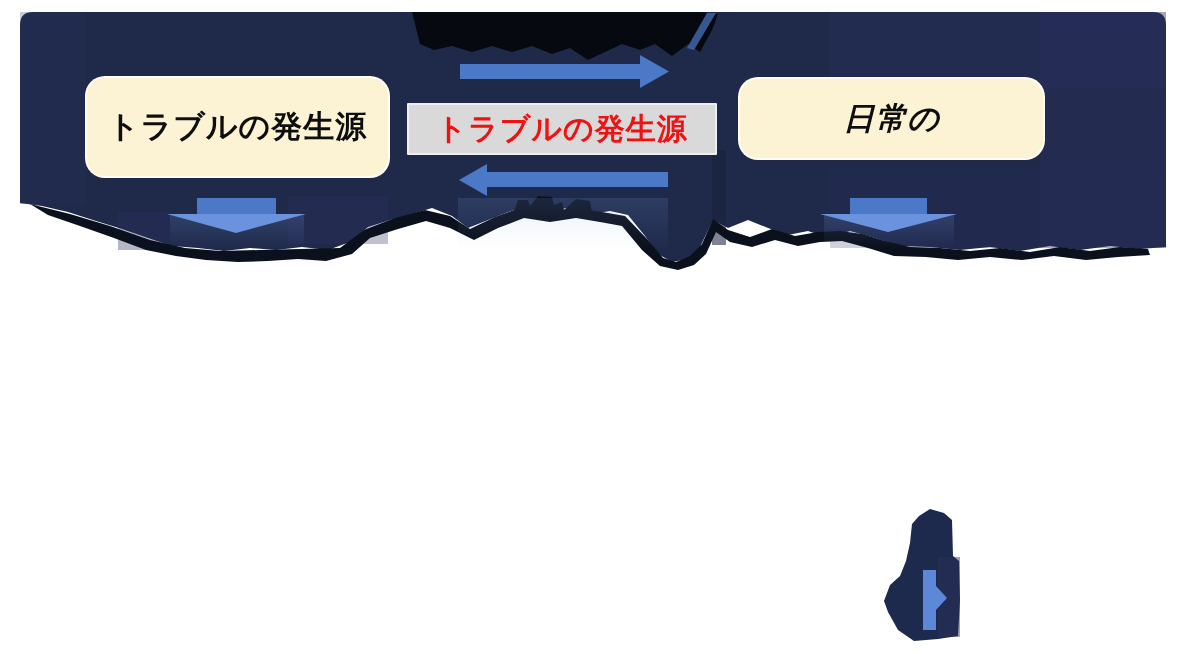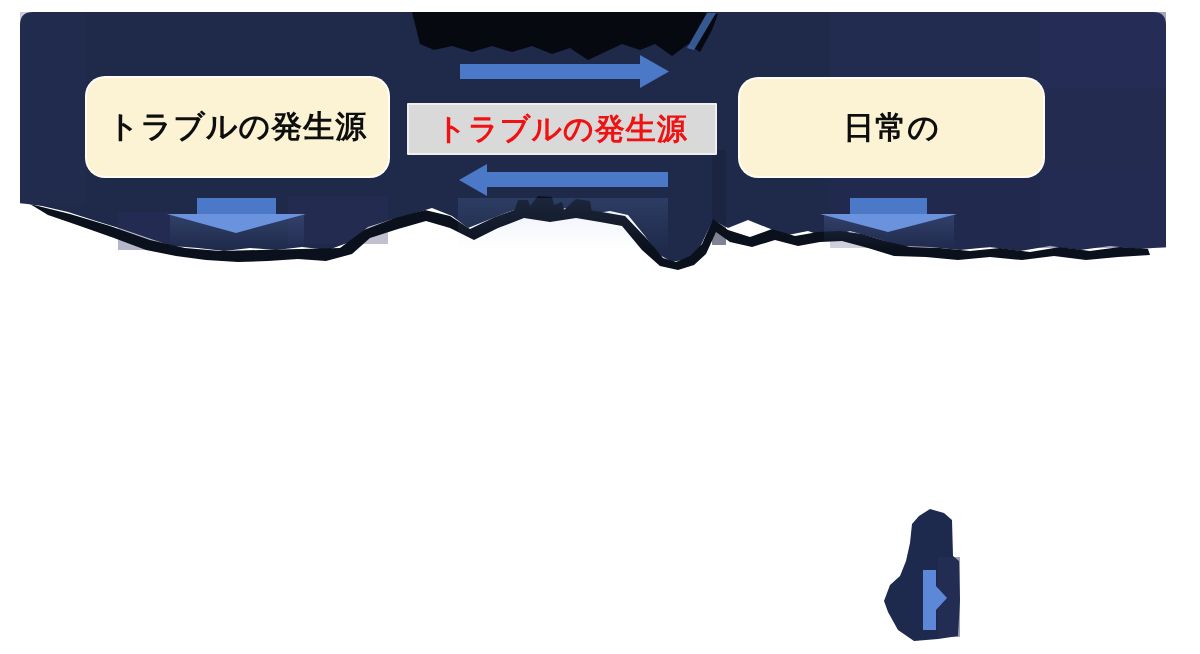--- a/index.html
+++ b/index.html
@@ -37,21 +37,21 @@
   .box-cream {
     background: #fcf3d5;
     border: 2px solid rgba(255, 253, 244, 0.95);
     border-radius: 20px;
     color: #0e0e0e;
     font-size: 31px;
     line-height: 44px;
     letter-spacing: 1px;
   }
   .box-left  { left: 85px;  top: 76px;  width: 305px; height: 102px; }
-  .box-right { left: 738px; top: 77px;  width: 307px; height: 101px; }
+  .box-right { left: 738px; top: 77px;  width: 307px; height: 83px; font-style: italic; }
   .box-gray {
     left: 407px; top: 103px; width: 310px; height: 52px;
     background: #d9d9d9;
     border: 2px solid #efefef;
     border-radius: 1px;
     color: #f01212;
     font-size: 30px;
     line-height: 48px;
     letter-spacing: 1px;
   }

